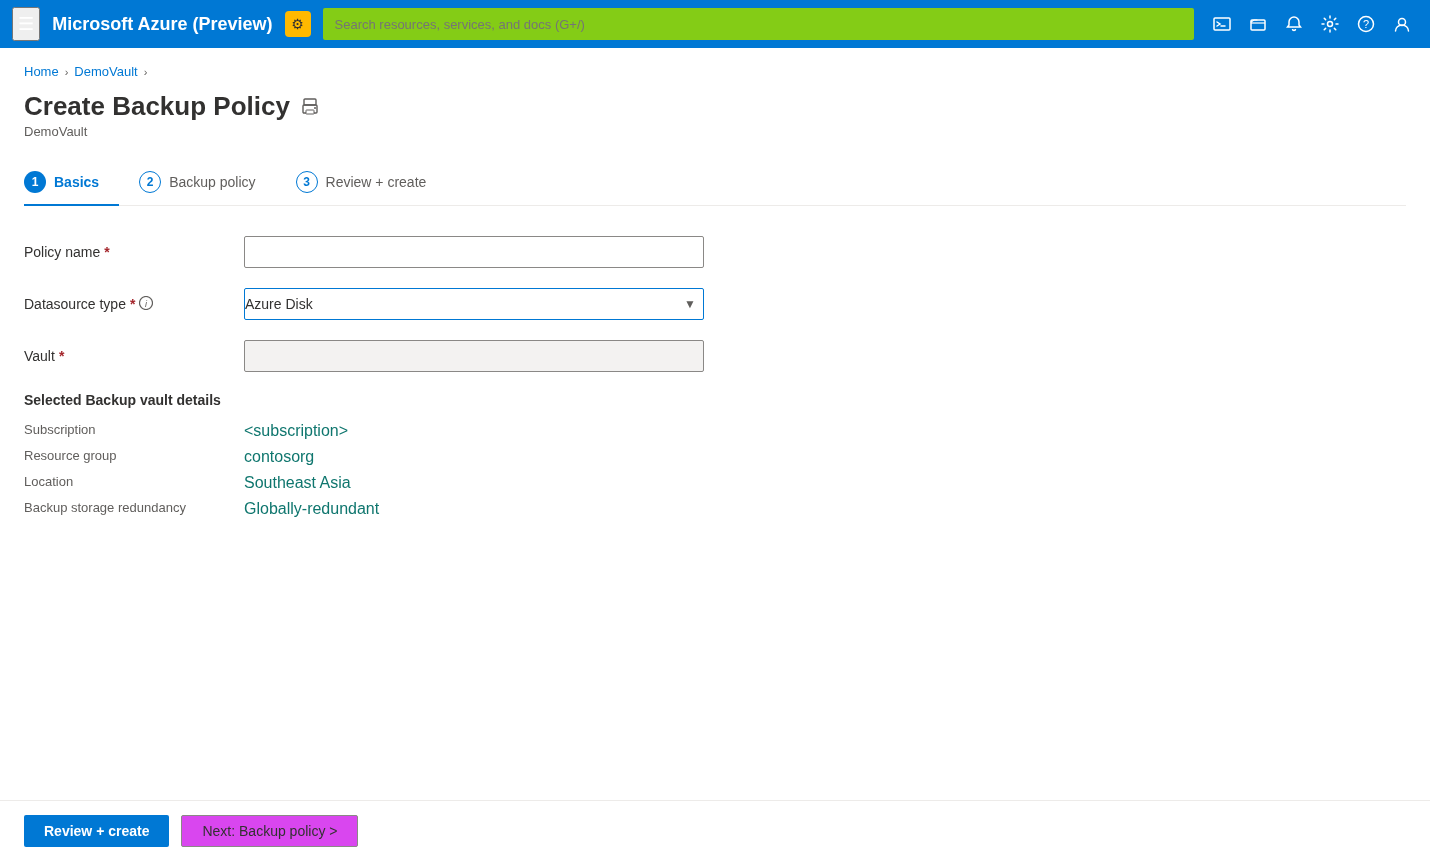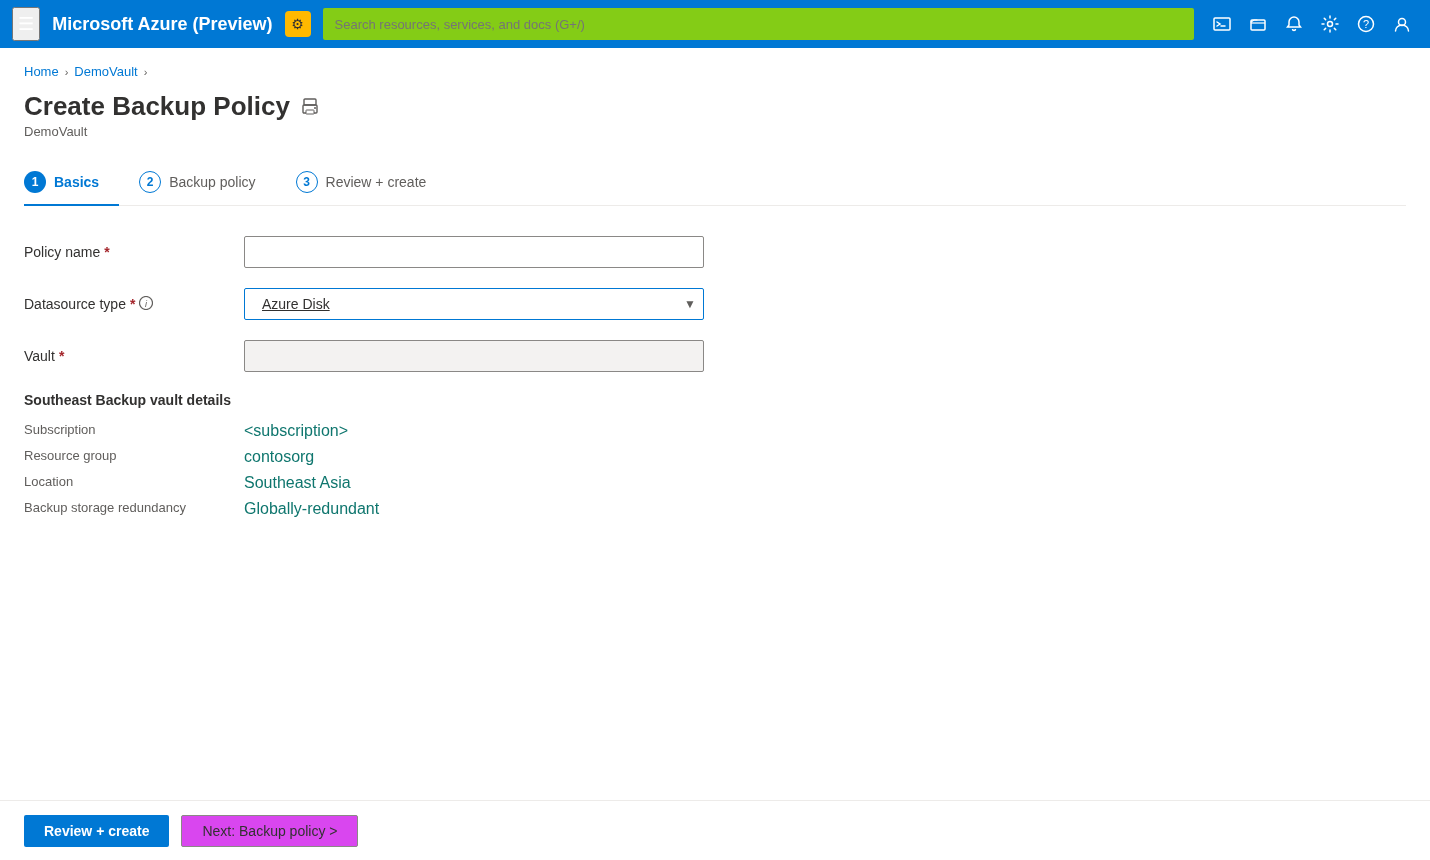--- a/index.html
+++ b/index.html
@@ -208,29 +208,28 @@
     .select-wrapper {
       flex: 1;
       max-width: 460px;
       position: relative;
     }
     .select-wrapper select {
       width: 100%;
       height: 32px;
       border: 1.5px solid #0078d4;
       border-radius: 2px;
-      padding: 0 32px 0 17px;
+      padding: 0 32px 0 0;
       font-size: 14px;
       color: #323130;
       outline: none;
       background: #fff;
       appearance: none;
       -webkit-appearance: none;
       cursor: pointer;
-      text-decoration: underline;
     }
     .select-chevron {
       position: absolute;
       right: 8px;
       top: 50%;
       transform: translateY(-50%);
       pointer-events: none;
       color: #605e5c;
       font-size: 12px;
     }
@@ -432,21 +431,21 @@
 
     <div class="form-row">
       <label class="form-label">
         <span>Vault</span>
         <span class="required-star">*</span>
       </label>
       <input class="vault-input" type="text" readonly="" style="">
     </div>
 
     <div class="details-section">
-      <div class="details-title">Southeast Backup vault details</div>
+      <div class="details-title">Selected Backup vault details</div>
 
       <div class="details-row">
         <span class="details-label">Subscription</span>
         <span class="details-value">&lt;subscription&gt;</span>
       </div>
       <div class="details-row">
         <span class="details-label">Resource group</span>
         <span class="details-value">contosorg</span>
       </div>
       <div class="details-row">

